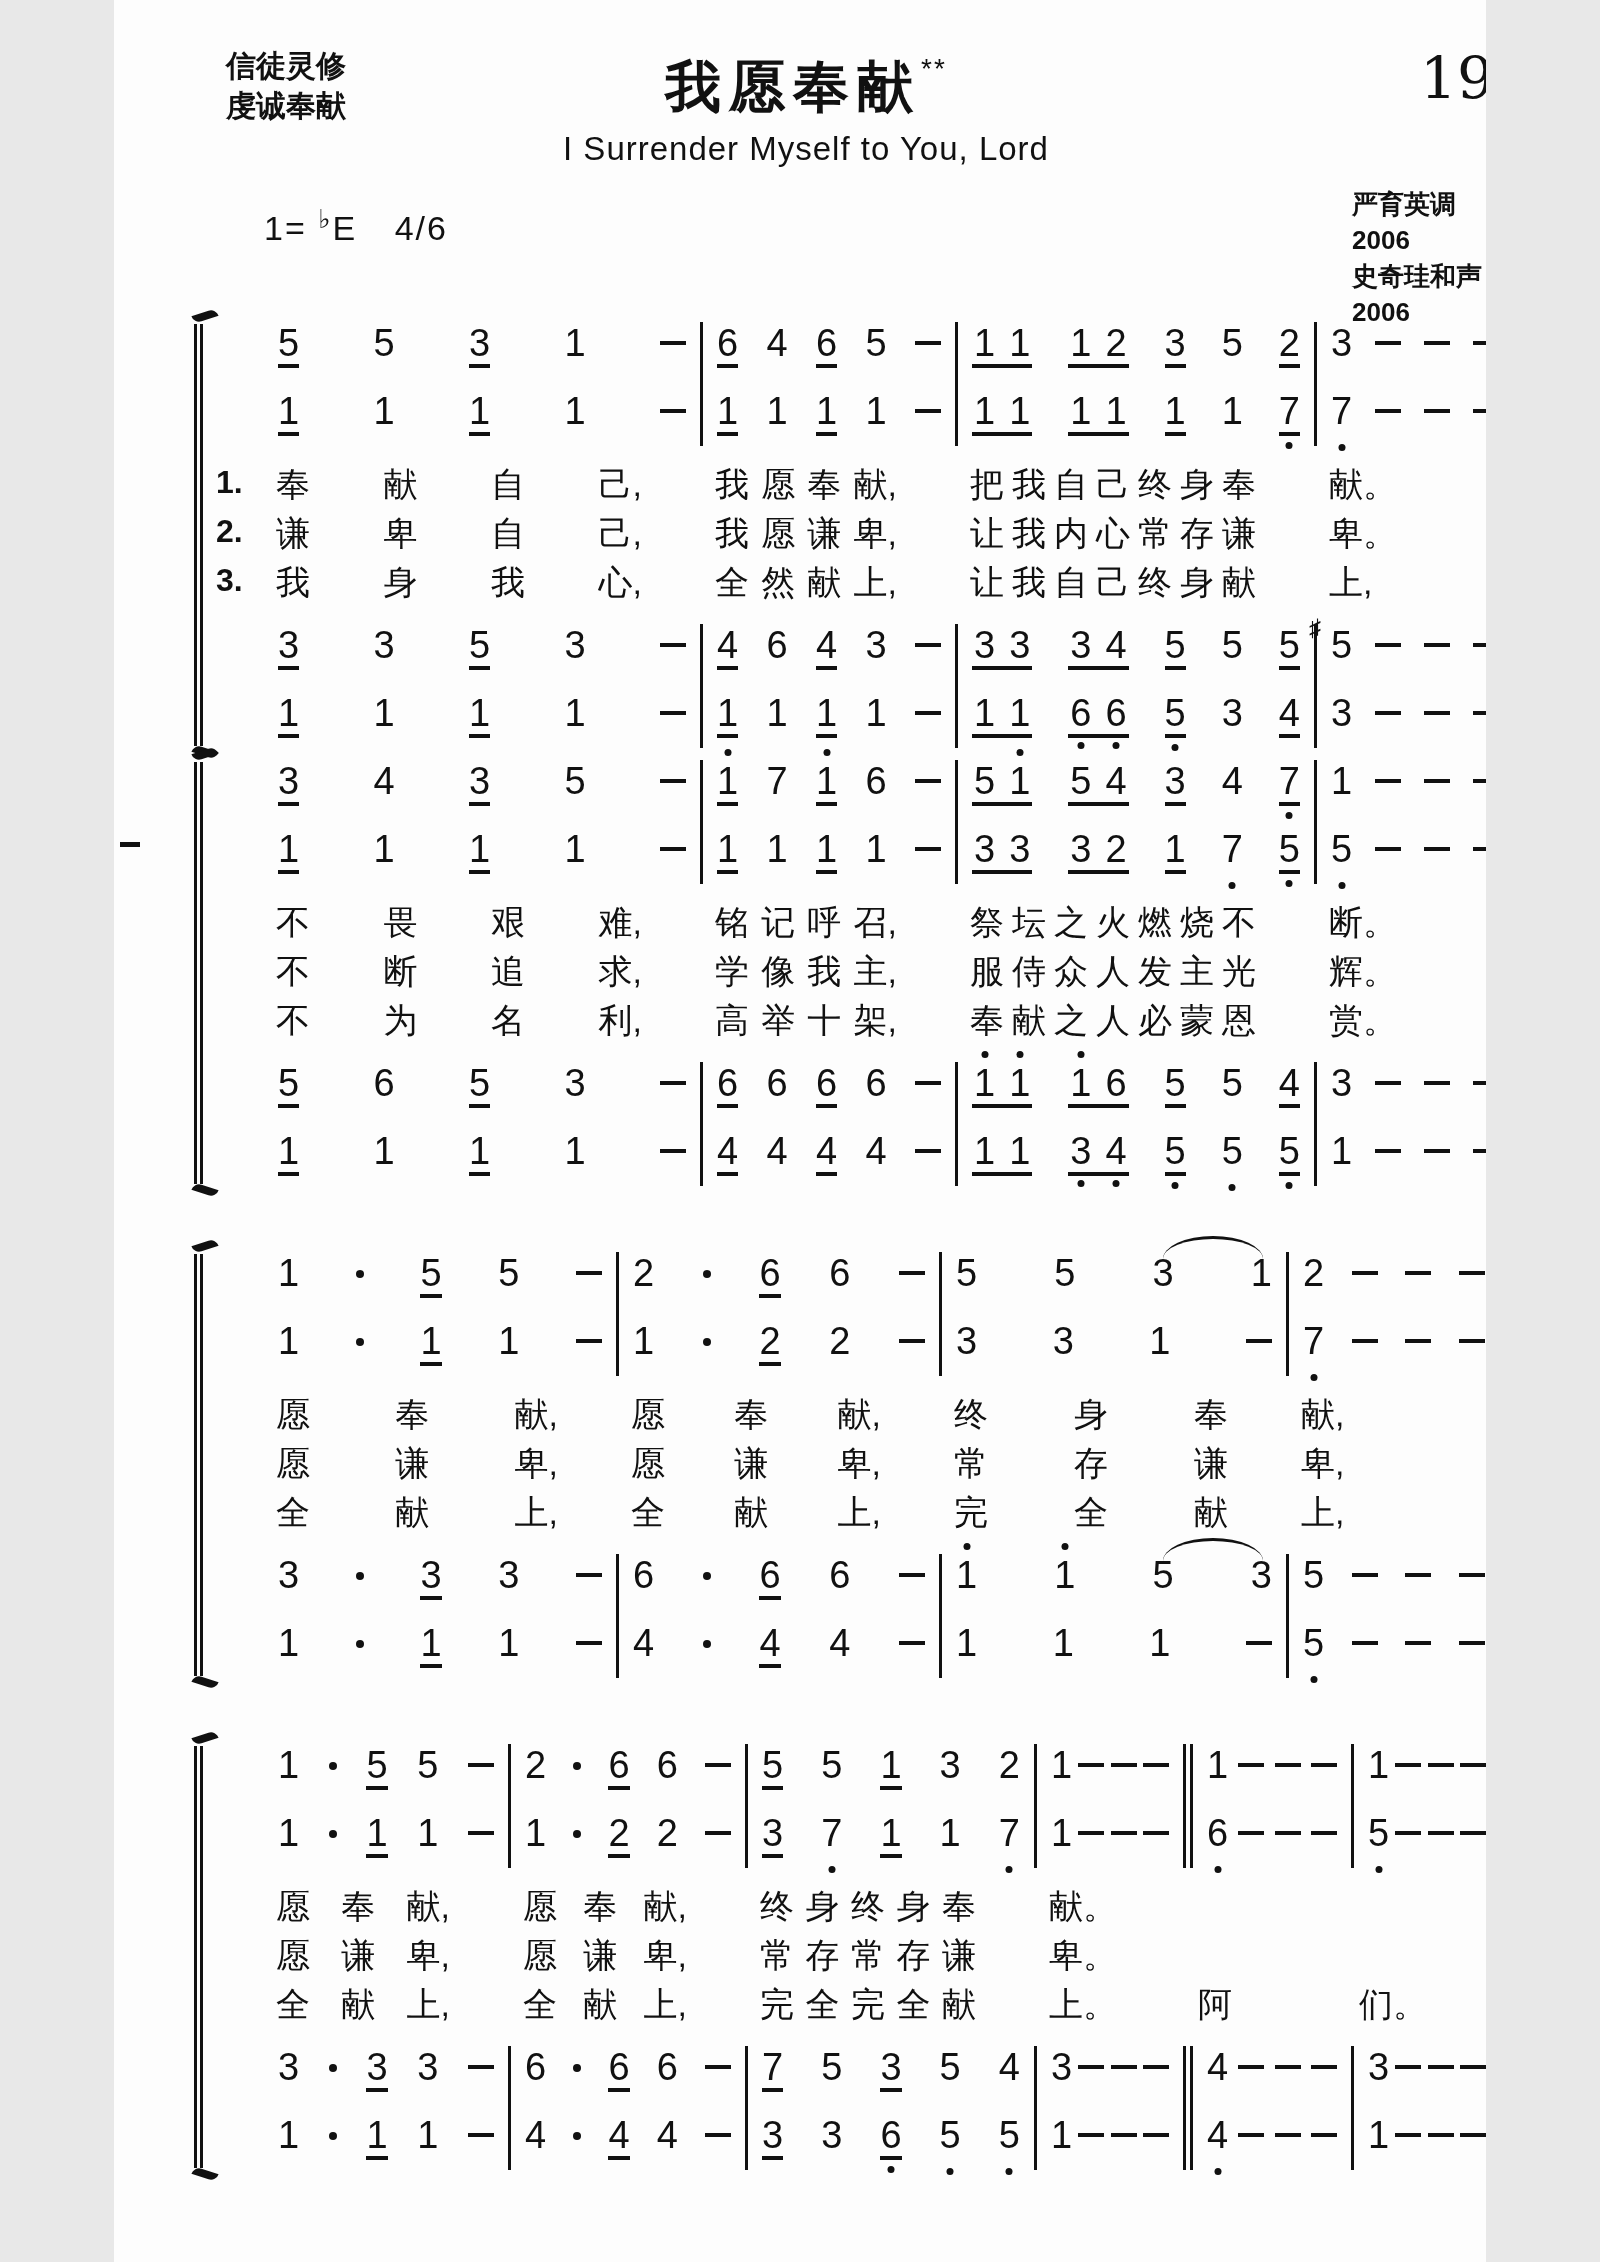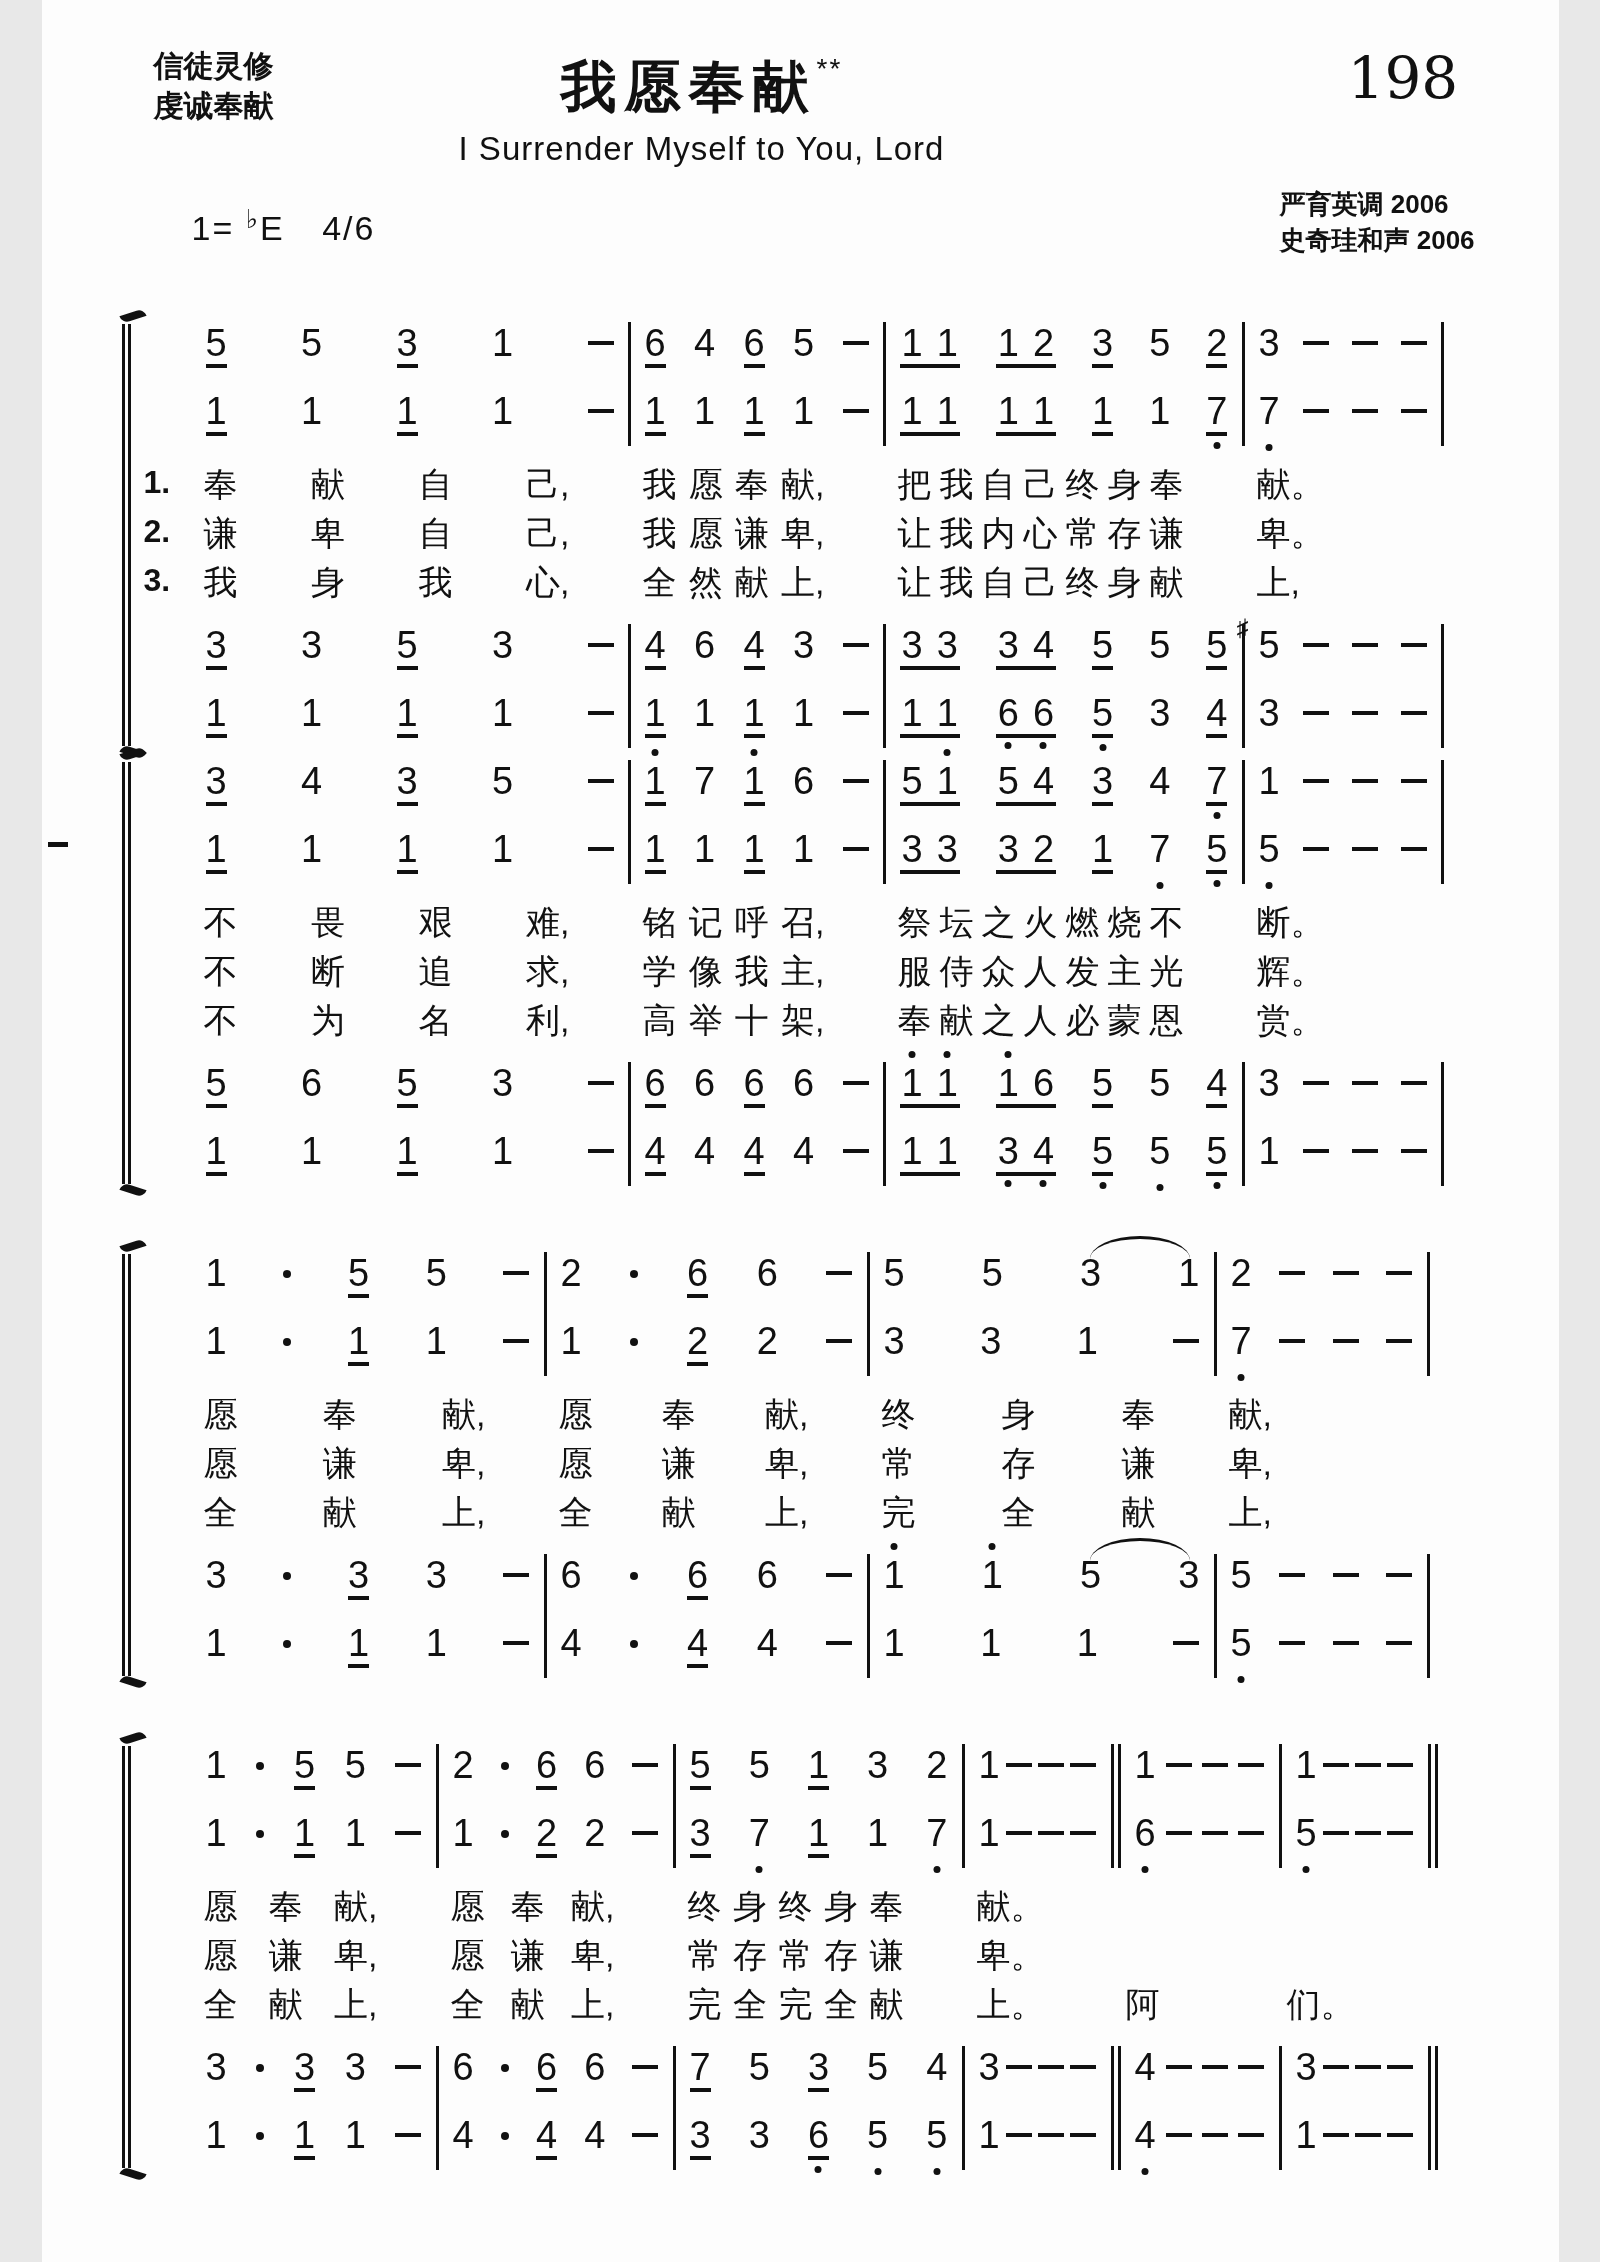--- a/index.html
+++ b/index.html
@@ -1,20 +1,20 @@
 <!DOCTYPE html>
 <html><head>
 <meta charset="utf-8">
 <style>
   html,body{margin:0;padding:0;background:#e8e8e8;}
-  .page{position:relative;width:1517px;height:2262px;background:#fdfdfd;overflow:hidden;
+  .page{position:relative;width:1372px;height:2262px;background:#fdfdfd;overflow:hidden;
         font-family:"Liberation Sans",sans-serif;color:#111;margin:0 auto;}
   
   .category{position:absolute;left:112px;top:46px;font-size:30px;font-weight:700;line-height:40px;}
-  .title-wrap{position:absolute;left:0;top:50px;width:1320px;text-align:center;}
+  .title-wrap{position:absolute;left:0;top:50px;width:1320px;text-align:center;padding-left:32px;}
   .title{font-size:56px;font-weight:700;font-family:"DejaVu Serif",serif;letter-spacing:8px;}
   .title-marks{font-size:28px;vertical-align:28px;letter-spacing:2px;font-family:"Liberation Sans",sans-serif;}
   .subtitle{margin-top:4px;font-size:33px;letter-spacing:1px;}
   .hymn-no{position:absolute;left:1306px;top:44px;font-size:58px;font-family:"DejaVu Serif",serif;}
   .credits{position:absolute;left:1238px;top:186px;font-size:26px;font-weight:700;line-height:36px;}
   .keymeter{position:absolute;left:150px;top:204px;font-size:34px;letter-spacing:2px;}
   .keymeter .flat{font-size:26px;vertical-align:12px;}
   .keymeter .meter{margin-left:26px;}
   
   .wm{position:absolute;left:1128px;top:2px;width:472px;}

